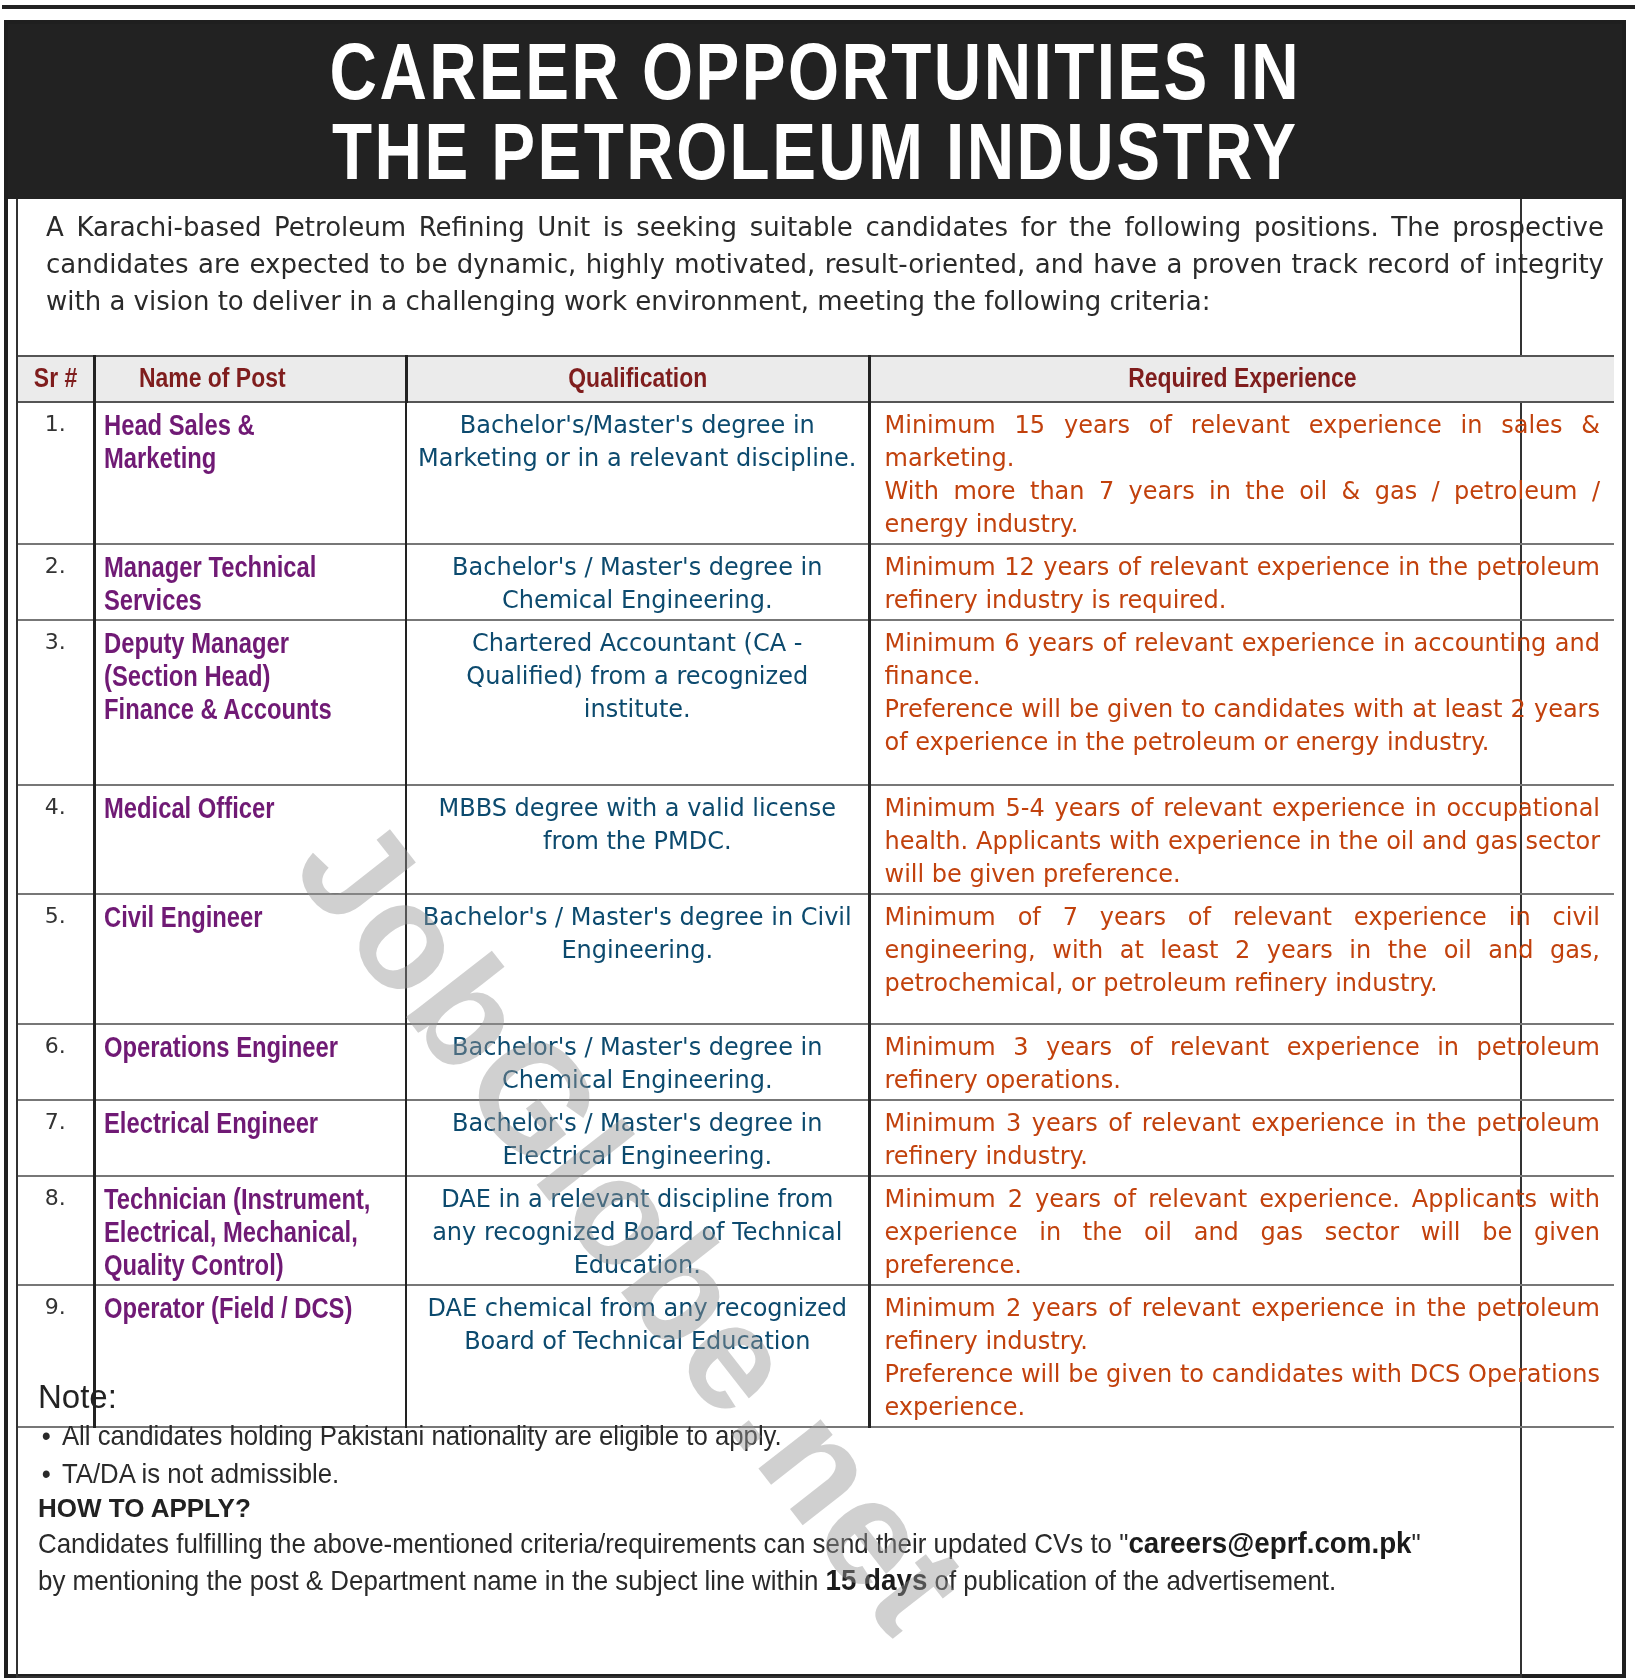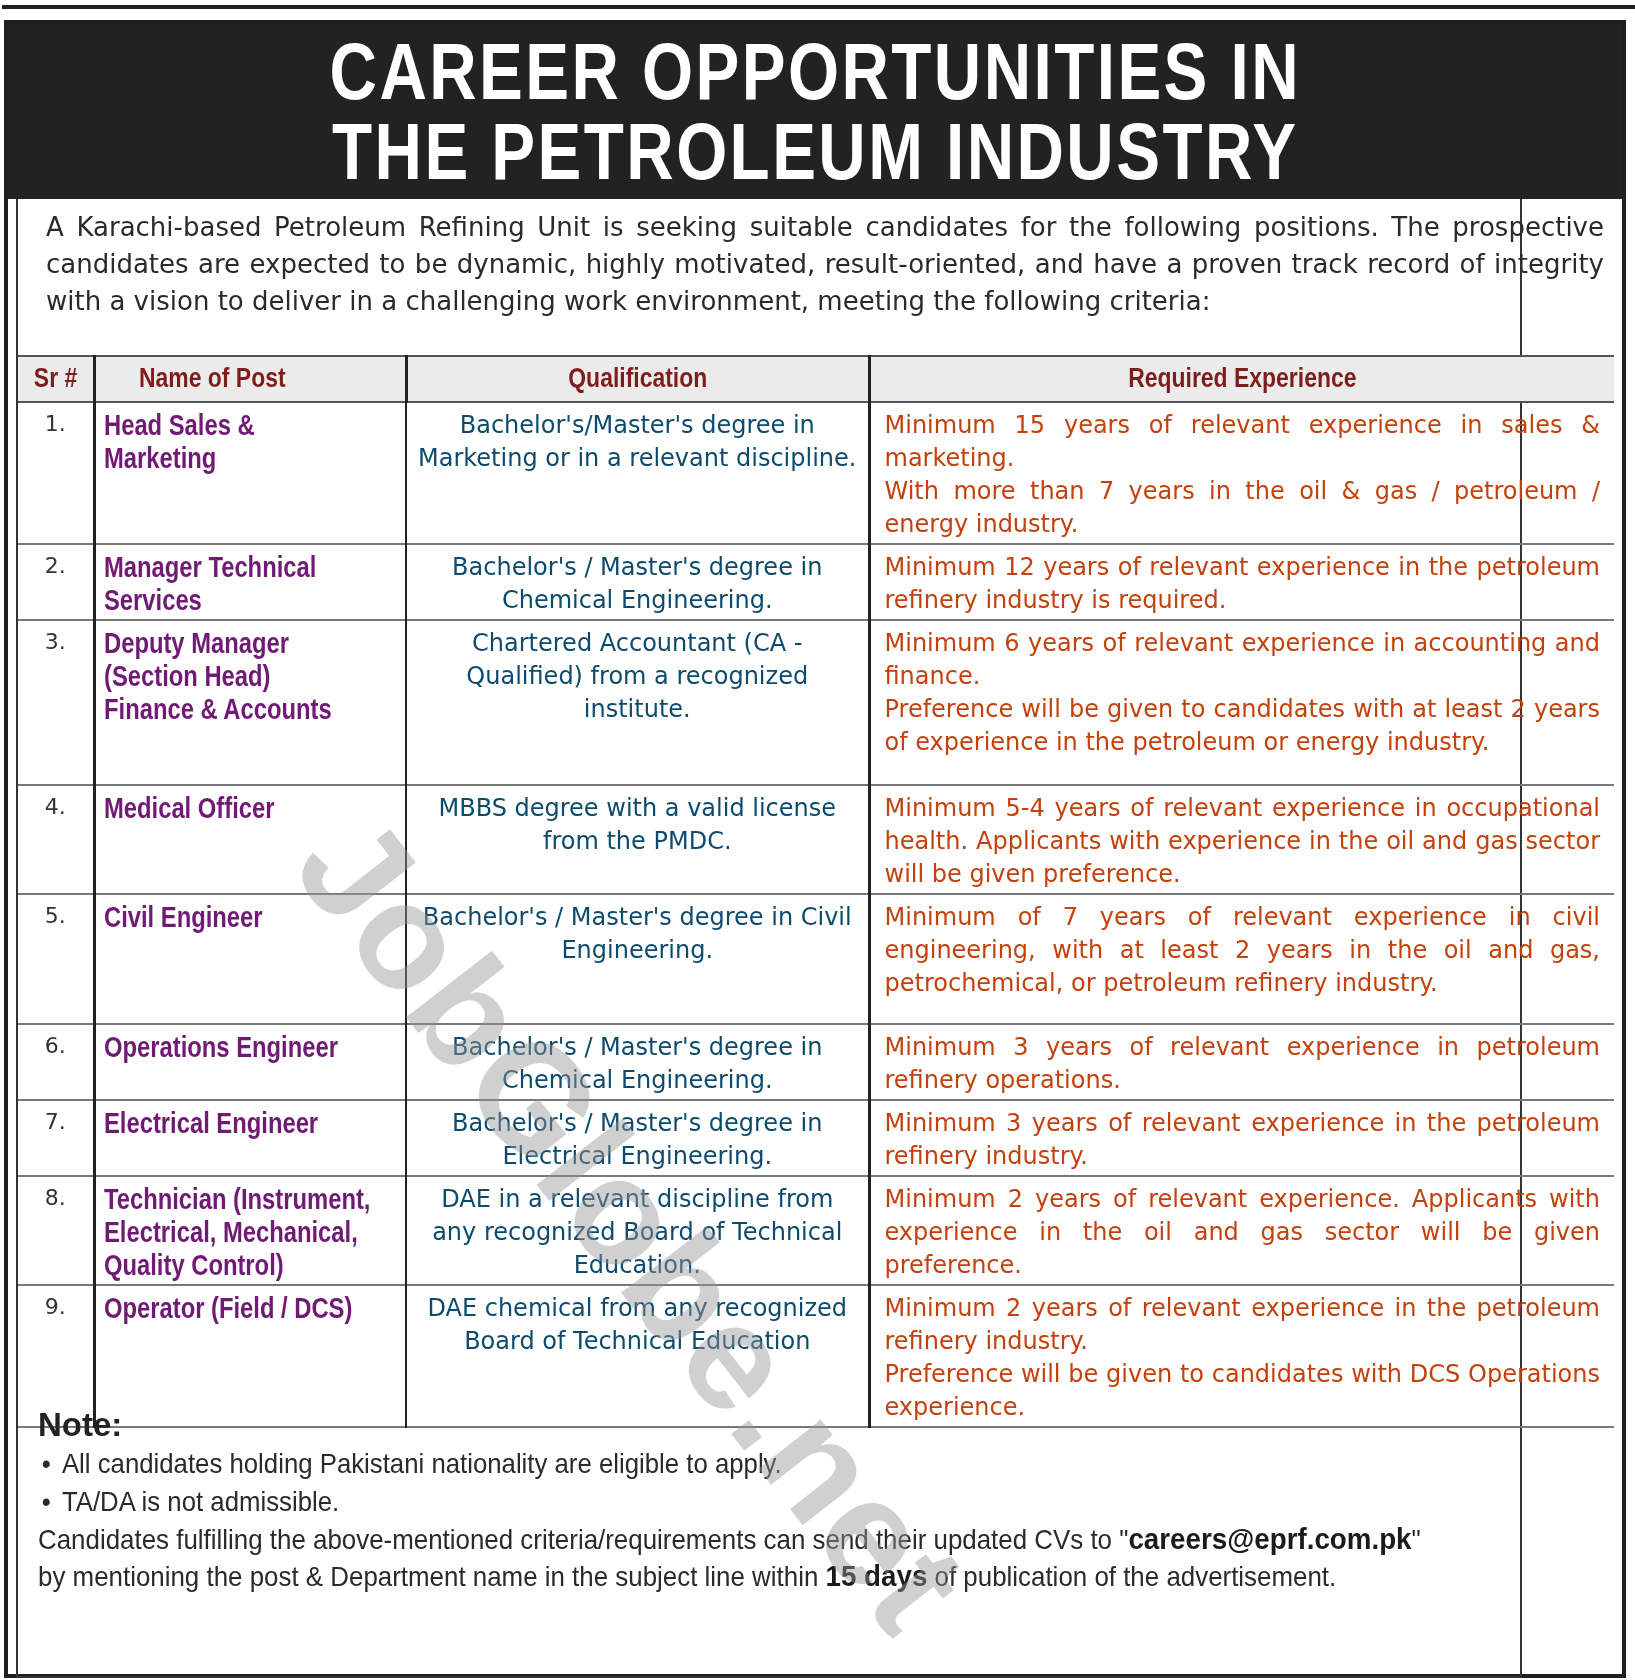--- a/index.html
+++ b/index.html
@@ -61,21 +61,21 @@
     }
     table.jobs td.exp {
       border-left: 3px solid #222; padding: 6px 14px 2px 14px;
       font-family: "DejaVu Sans", sans-serif; font-size: 24px; line-height: 33px; color: #c2410c;
       text-align: justify;
     }
     table.jobs th.c-post, table.jobs th.c-qual, table.jobs th.c-exp { border-left: 3px solid #222; }
     .exp-line { display: block; }
 
     .notes { position: absolute; left: 20px; top: 1178px; width: 1570px; }
-    .note-title { font-weight: bold; font-size: 33px; line-height: 40px; color: #222; margin-top: 28px; }
+    .note-title { font-weight: normal; font-size: 33px; line-height: 40px; color: #222; }
     .note-item { font-size: 28px; line-height: 38px; color: #2a2a2a; padding-left: 4px; transform: scaleX(0.92); transform-origin: left; white-space: nowrap; }
     .note-item .bullet { display: inline-block; width: 22px; }
     .apply-title { font-weight: bold; font-size: 26px; line-height: 34px; color: #222; margin-top: -2px; }
     .apply-text { font-size: 28px; line-height: 36px; color: #2a2a2a; white-space: nowrap; transform: scaleX(0.925); transform-origin: left; }
     .apply-text b { color: #1b1b1b; font-size: 30px; }
 
     .watermark {
       position: absolute; left: 330px; top: 750px; width: 1200px;
       font-family: "Liberation Sans", sans-serif; font-weight: bold; font-size: 150px;
       color: rgba(150,150,150,0.45); transform: rotate(52deg); transform-origin: left center;
@@ -187,19 +187,20 @@
               <span class="exp-line">Preference will be given to candidates with DCS Operations experience.</span>
             </td>
           </tr>
         </tbody>
     </table>
 
     <div class="notes">
       <div class="note-title">Note:</div>
       <div class="note-item"><span class="bullet">•</span><span>All candidates holding Pakistani nationality are eligible to apply.</span></div>
       <div class="note-item"><span class="bullet">•</span><span>TA/DA is not admissible.</span></div>
+      <div class="apply-title">HOW TO APPLY?</div>
       <div class="apply-text"><span>Candidates fulfilling the above-mentioned criteria/requirements can send their updated CVs to "</span><b>careers@eprf.com.pk</b><span>"</span></div>
       <div class="apply-text"><span>by mentioning the post &amp; Department name in the subject line within </span><b>15 days</b><span> of publication of the advertisement.</span></div>
     </div>
   </div>
 </div>
 
 <div class="watermark">JobGlobe.net</div>
 
 </body></html>

